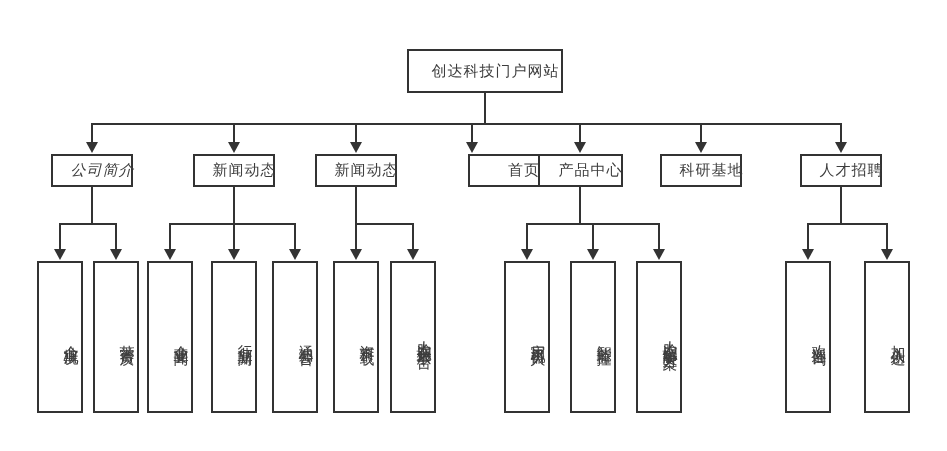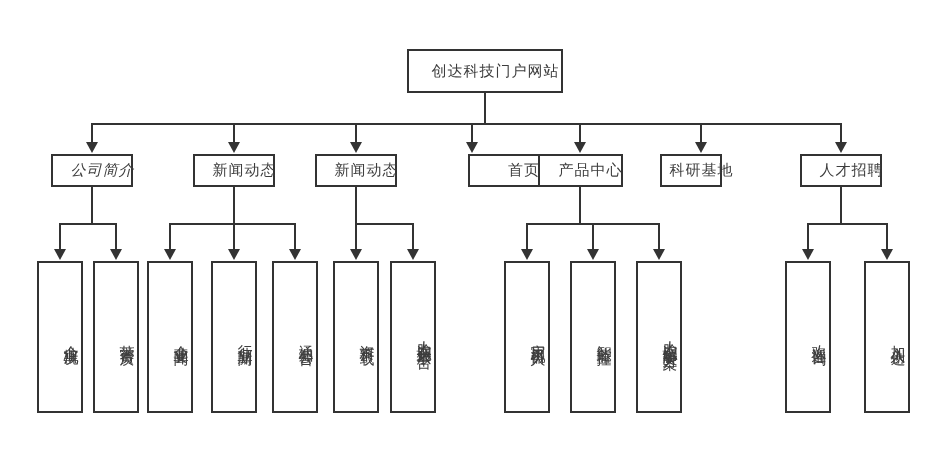--- a/index.html
+++ b/index.html
@@ -147,21 +147,21 @@
       </div>
       <div class="node v" style="left: 504px; top: 261px; width: 46px; height: 152px;">
         <span>家用机器人</span>
       </div>
       <div class="node v" style="left: 570px; top: 261px; width: 46px; height: 152px;">
         <span>智能监控</span>
       </div>
       <div class="node v" style="left: 636px; top: 261px; width: 46px; height: 152px;">
         <span>人脸识别解决方案</span>
       </div>
-      <div class="node" style="left: 660px; top: 154px; width: 62px; height: 33px;">
+      <div class="node" style="left: 660px; top: 154px; width: 82px; height: 33px;">
         <span>科研基地</span>
       </div>
       <div class="node" style="left: 800px; top: 154px; width: 82px; height: 33px;">
         <span>人才招聘</span>
       </div>
       <div class="node v" style="left: 785px; top: 261px; width: 46px; height: 152px;">
         <span>欢迎咨询</span>
       </div>
       <div class="node v" style="left: 864px; top: 261px; width: 46px; height: 152px;">
         <span>加入创达</span>

